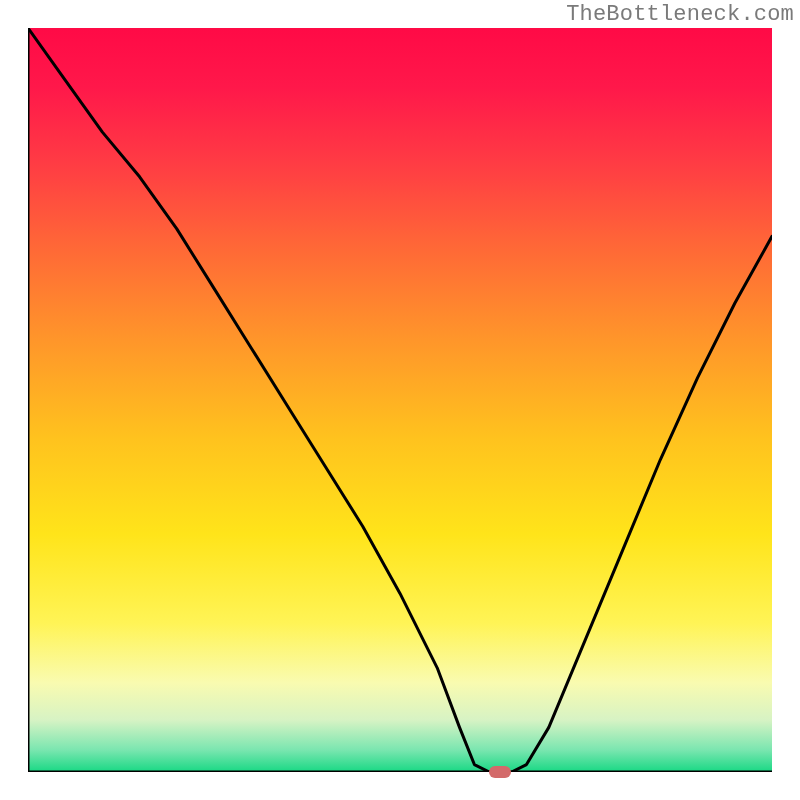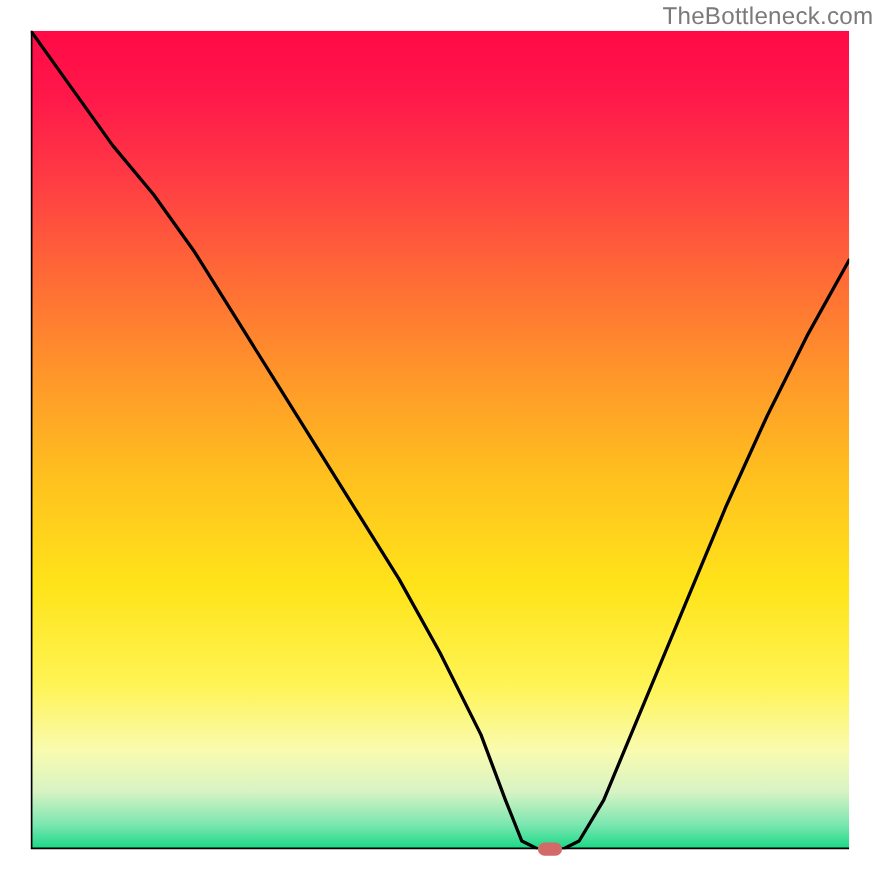--- a/index.html
+++ b/index.html
@@ -8,20 +8,21 @@
     width: 800px;
     height: 800px;
     overflow: hidden;
     font-family: Arial, Helvetica, sans-serif;
     background: #ffffff;
   }
   .chart-wrap {
     position: relative;
     width: 800px;
     height: 800px;
+    font-family: Liberation Mono, monospace;
   }
   .source-label {
     position: absolute;
     top: 2px;
     right: 6px;
     color: #7a7a7a;
     font-size: 22px;
     font-weight: 500;
     letter-spacing: 0.2px;
   }

